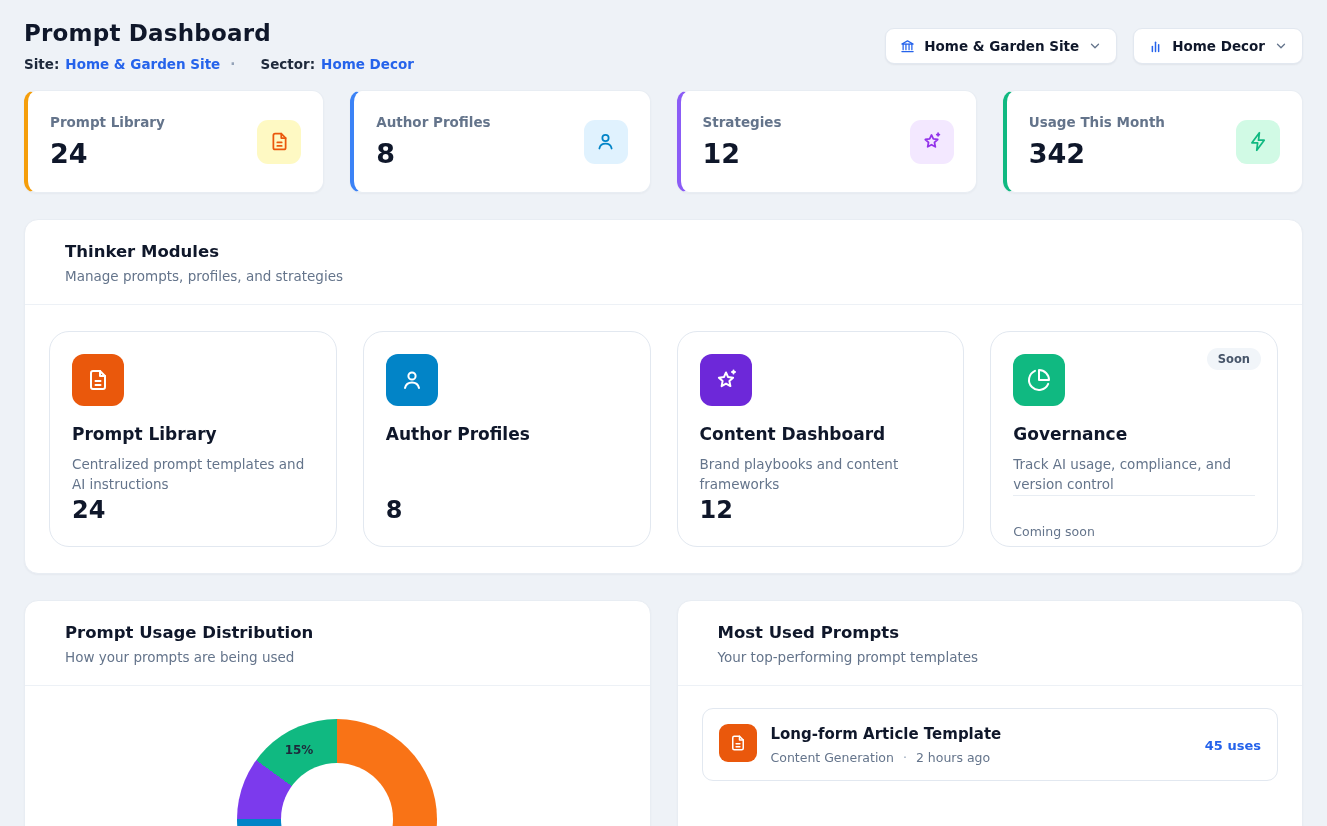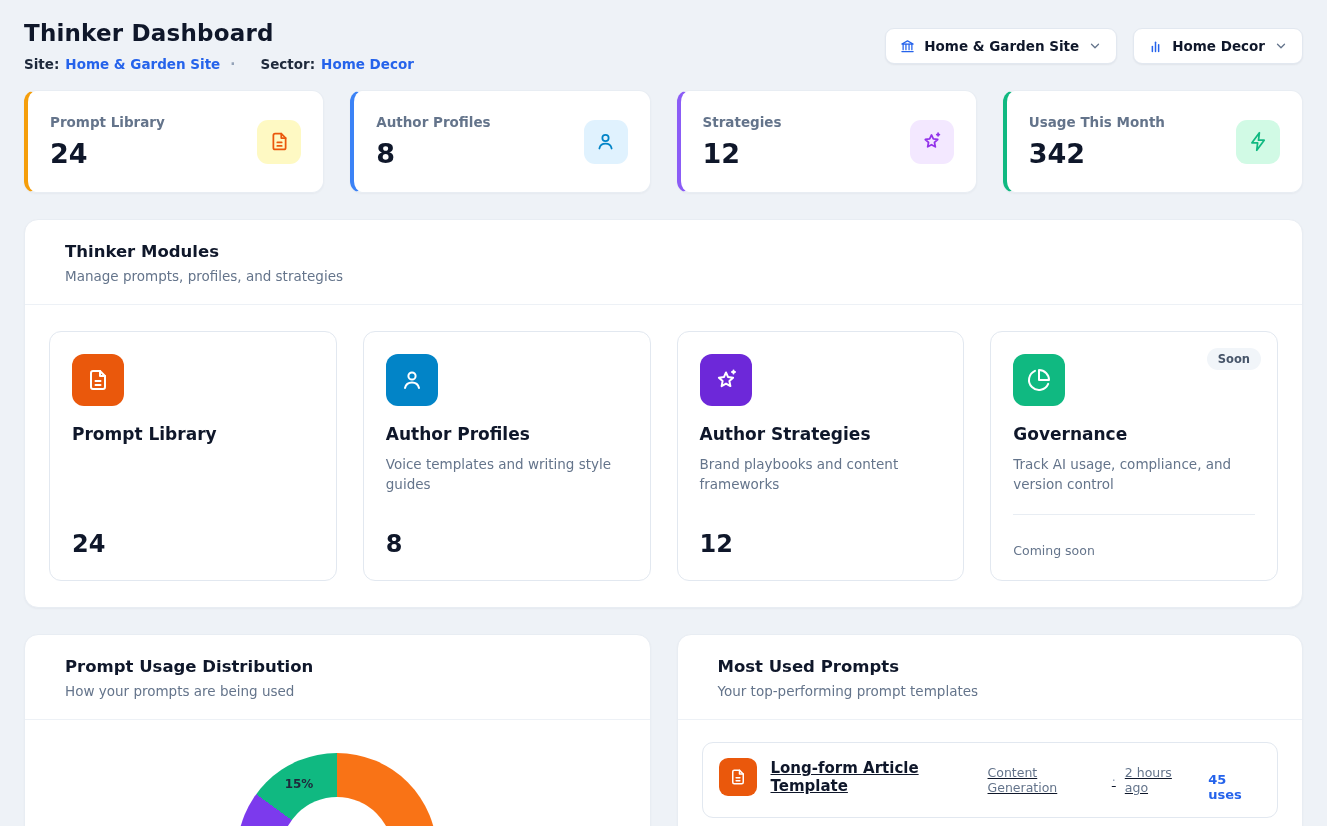--- a/index.html
+++ b/index.html
@@ -54,22 +54,22 @@
     background:#fff; border:1px solid #e8edf3; border-radius:14px;
     margin-top:26px; box-shadow:0 1px 2px rgba(15,23,42,.04);
   }
   .panel-head { padding:22px 40px 20px; border-bottom:1px solid #edf1f6; }
   .panel-title { font-size:16.5px; font-weight:700; color:#0f172a; }
   .panel-sub { font-size:13.5px; color:#64748b; margin-top:7px; }
 
   
   .modules { display:grid; grid-template-columns:repeat(4,1fr); gap:26px; padding:26px 24px; }
   .module-card {
-    position:relative; border:1px solid #e2e8f0; border-radius:12px;
-    padding:22px; height:250px; display:flex; flex-direction:column; cursor:pointer;
+    position:relative; border:1px solid #e2e8f0; border-radius:20px;
+    padding:22px; height:216px; display:flex; flex-direction:column; cursor:pointer;
     background:#fff;
   }
   .module-icon { width:52px; height:52px; border-radius:12px; display:flex; align-items:center; justify-content:center; color:#fff; flex:0 0 auto; }
   .mc-orange { background:#ea580c; }
   .mc-blue   { background:#0284c7; }
   .mc-purple { background:#6d28d9; }
   .mc-green  { background:#10b981; }
   .module-title { font-size:17px; font-weight:700; margin-top:18px; color:#0f172a; }
   .module-desc { font-size:13.5px; color:#64748b; line-height:1.5; margin-top:10px; }
   .module-count { font-size:24px; font-weight:800; margin-top:auto; color:#0f172a; }
@@ -88,34 +88,34 @@
     position:absolute; left:62px; top:31px; transform:translate(-50%,-50%);
     font-size:12px; font-weight:700; color:#1e293b;
   }
 
   .prompt-list { padding:22px 24px; }
   .prompt-item {
     display:flex; align-items:flex-start; gap:14px; border:1px solid #e2e8f0;
     border-radius:11px; padding:15px 16px; cursor:pointer; background:#fff;
   }
   .prompt-icon { width:38px; height:38px; border-radius:9px; background:#ea580c; color:#fff; display:flex; align-items:center; justify-content:center; flex:0 0 auto; }
-  .prompt-text { display:flex; flex-direction:row;text-decoration:underline; }
+  .prompt-text { display:flex; flex-direction:column; }
   .prompt-title { font-size:15px; font-weight:700; color:#0f172a; margin-top:1px; }
   .prompt-meta { font-size:12.5px; color:#64748b; margin-top:7px; display:flex; align-items:center; }
   .prompt-meta .sep { margin:0 9px; color:#94a3b8; }
   .prompt-uses { margin-left:auto; font-size:13px; font-weight:700; color:#2563eb; margin-top:14px; }
 </style>
 </head>
 <body>
 
 <div class="container">
 
   <div class="top-row">
     <div>
-      <div class="page-title">Thinker Dashboard</div>
+      <div class="page-title">Prompt Dashboard</div>
       <div class="subline">
         <span>Site:</span>
         <span class="lnk">Home &amp; Garden Site</span>
         <span class="dot">·</span>
         <span class="lbl2">Sector:</span>
         <span class="lnk">Home Decor</span>
       </div>
     </div>
     <div class="selectors">
       <div class="selector">
@@ -216,43 +216,43 @@
 
       <div class="module-card">
         <div class="module-icon mc-orange">
           <svg width="24" height="24" viewBox="0 0 24 24" fill="none" stroke="currentColor" stroke-width="2" stroke-linecap="round" stroke-linejoin="round">
               <path d="M14 3H7a2 2 0 0 0-2 2v14a2 2 0 0 0 2 2h10a2 2 0 0 0 2-2V8z"></path>
               <path d="M14 3v5h5"></path>
               <path d="M9.5 13h5M9.5 17h5"></path>
             </svg>
         </div>
         <div class="module-title">Prompt Library</div>
+        <div class="module-desc">Centralized prompt templates and AI instructions</div>
         <div class="module-count">24</div>
       </div>
 
       <div class="module-card">
         <div class="module-icon mc-blue">
           <svg width="24" height="24" viewBox="0 0 24 24" fill="none" stroke="currentColor" stroke-width="2" stroke-linecap="round" stroke-linejoin="round">
               <circle cx="12" cy="8" r="3.6"></circle>
               <path d="M5 20c.8-3.6 3.6-5.5 7-5.5s6.2 1.9 7 5.5"></path>
             </svg>
         </div>
         <div class="module-title">Author Profiles</div>
-        <div class="module-desc">Voice templates and writing style guides</div>
         <div class="module-count">8</div>
       </div>
 
       <div class="module-card">
         <div class="module-icon mc-purple">
           <svg width="24" height="24" viewBox="0 0 24 24" fill="none" stroke="currentColor" stroke-width="2" stroke-linecap="round" stroke-linejoin="round">
               <path d="M12 4.5l2.1 4.6 5 .6-3.7 3.4 1 5-4.4-2.5-4.4 2.5 1-5-3.7-3.4 5-.6z"></path>
               <path d="M19.5 2.5v3M18 4h3"></path>
             </svg>
         </div>
-        <div class="module-title">Author Strategies</div>
+        <div class="module-title">Content Dashboard</div>
         <div class="module-desc">Brand playbooks and content frameworks</div>
         <div class="module-count">12</div>
       </div>
 
       <div class="module-card">
         <div class="soon-badge">Soon</div>
         <div class="module-icon mc-green">
           <svg width="24" height="24" viewBox="0 0 24 24" fill="none" stroke="currentColor" stroke-width="2" stroke-linecap="round" stroke-linejoin="round">
               <path d="M21.2 15.9A10 10 0 1 1 8 2.8"></path>
               <path d="M22 12A10 10 0 0 0 12 2v10z"></path>

